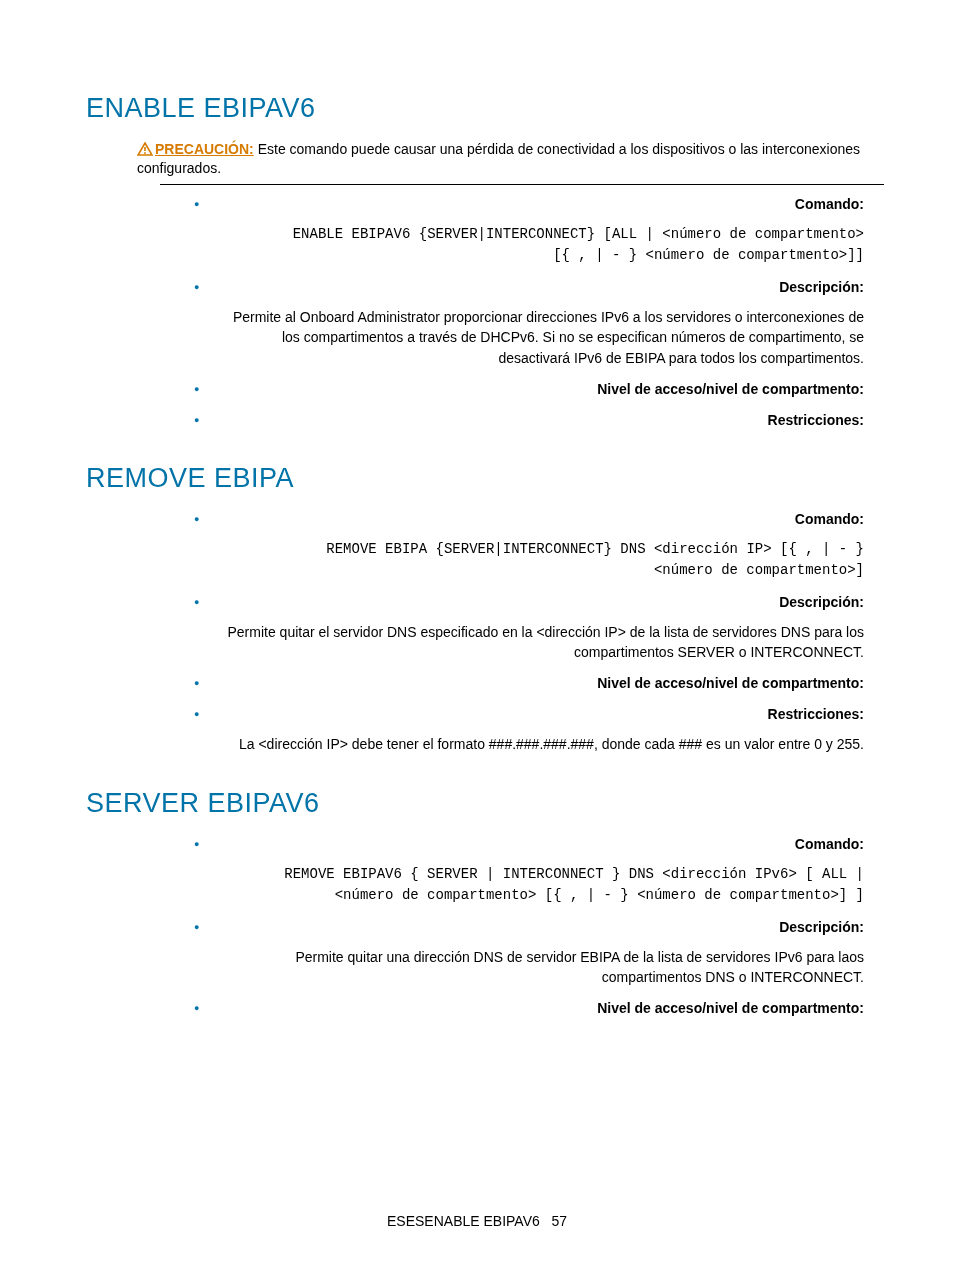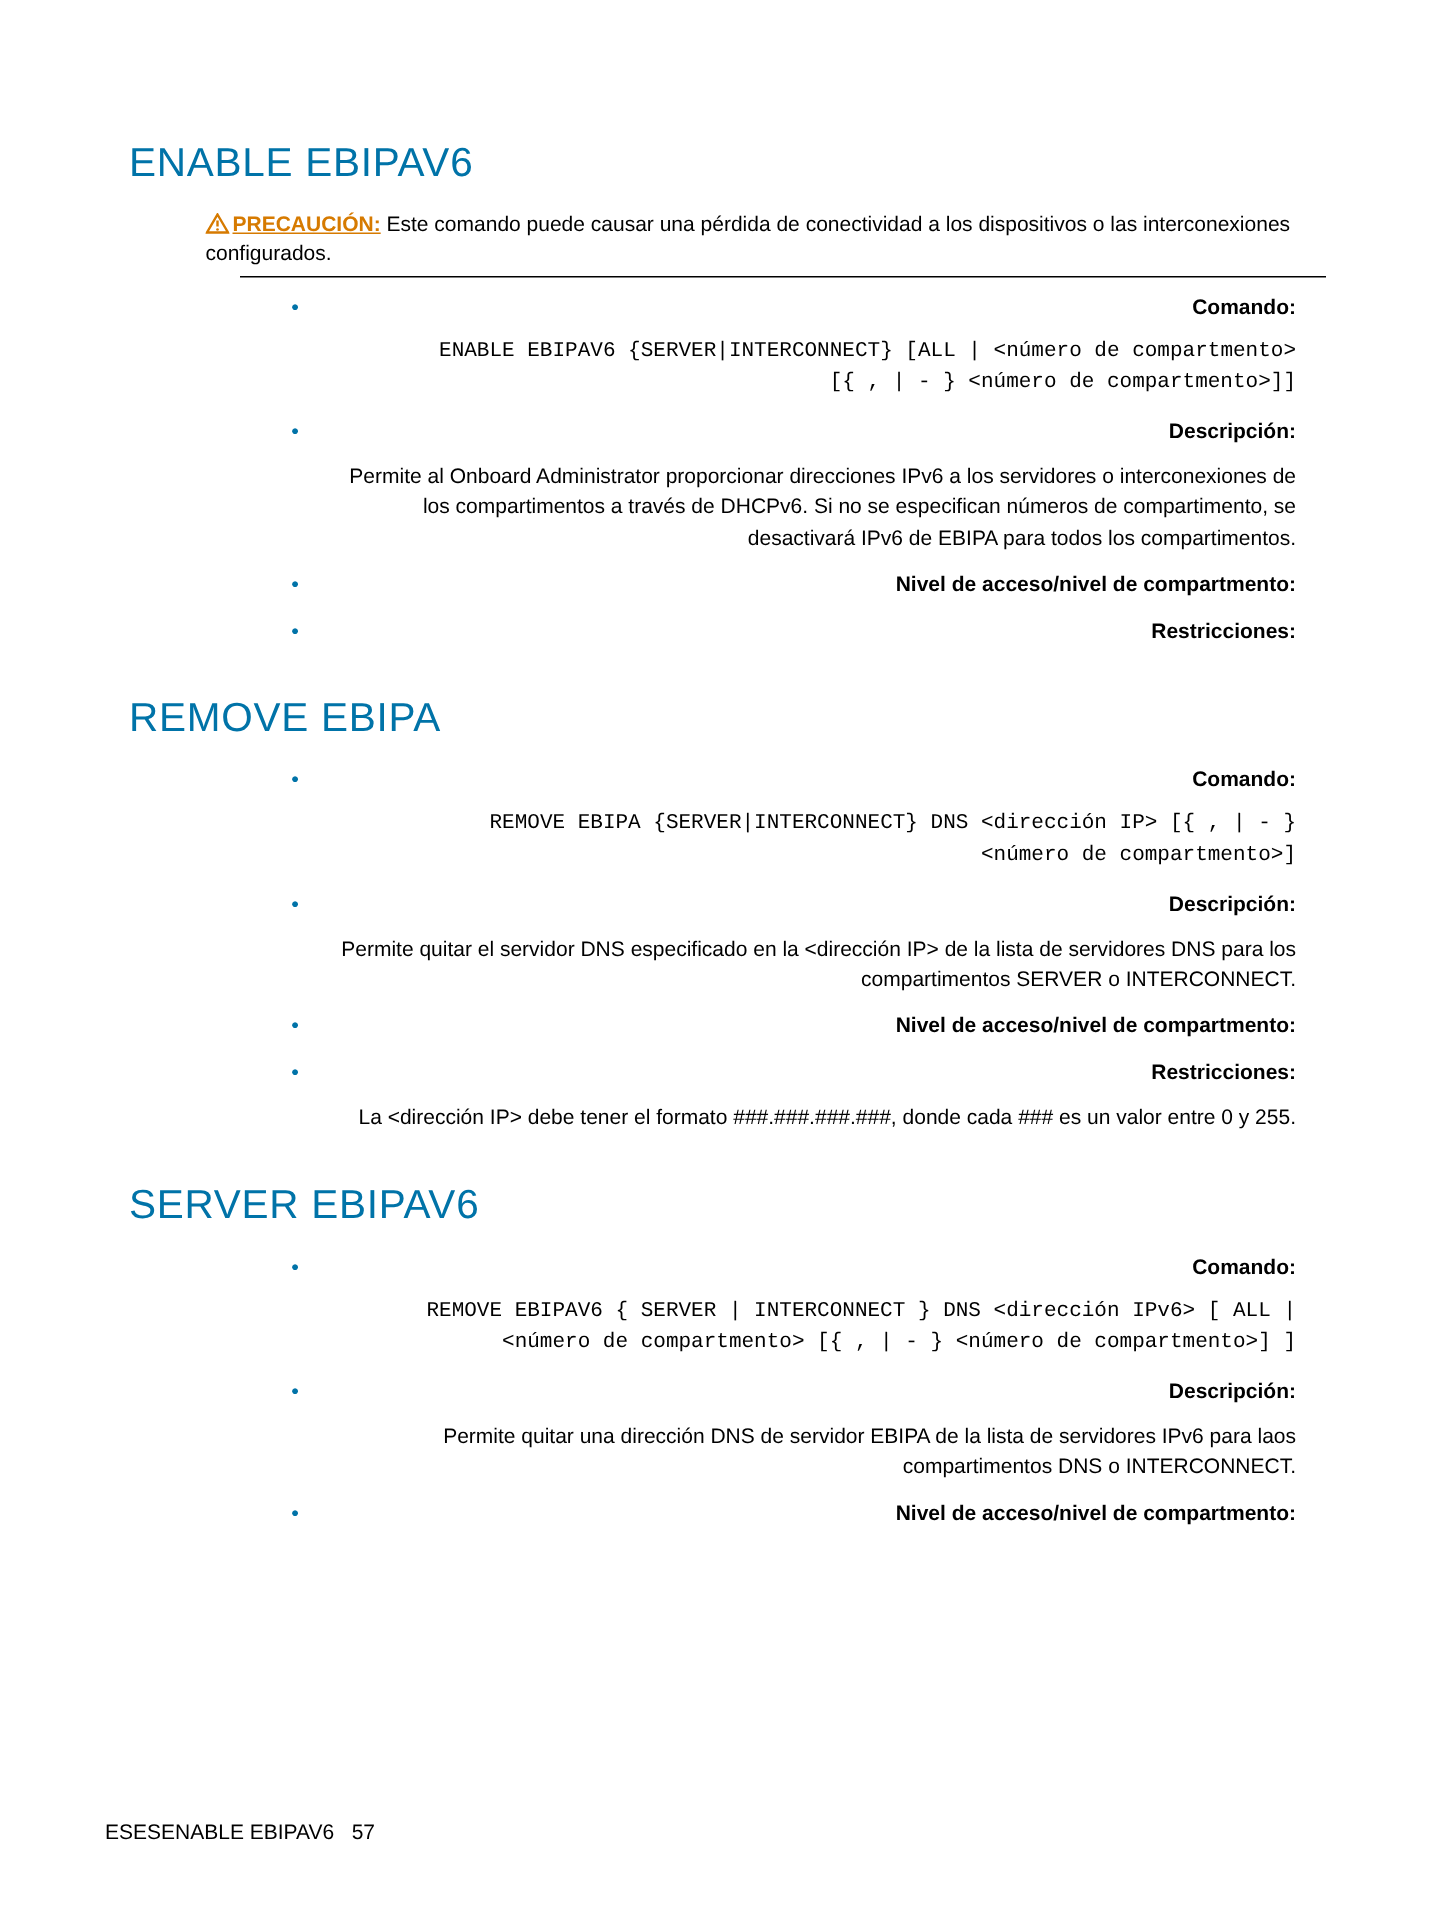--- a/index.html
+++ b/index.html
@@ -77,21 +77,21 @@
     font-size: 14px;
     white-space: pre-wrap;
     line-height: 1.5;
   }
   .footer {
     position: fixed;
     bottom: 40px;
     left: 70px;
     right: 70px;
     display: flex;
-    justify-content: flex-start;
+    justify-content: center;
     font-size: 14px;
   }
   .footer-right {
     white-space: pre;
   }
 </style>
 </head>
 <body>
 
 <h1 class="section-title">ENABLE EBIPAV6</h1>

